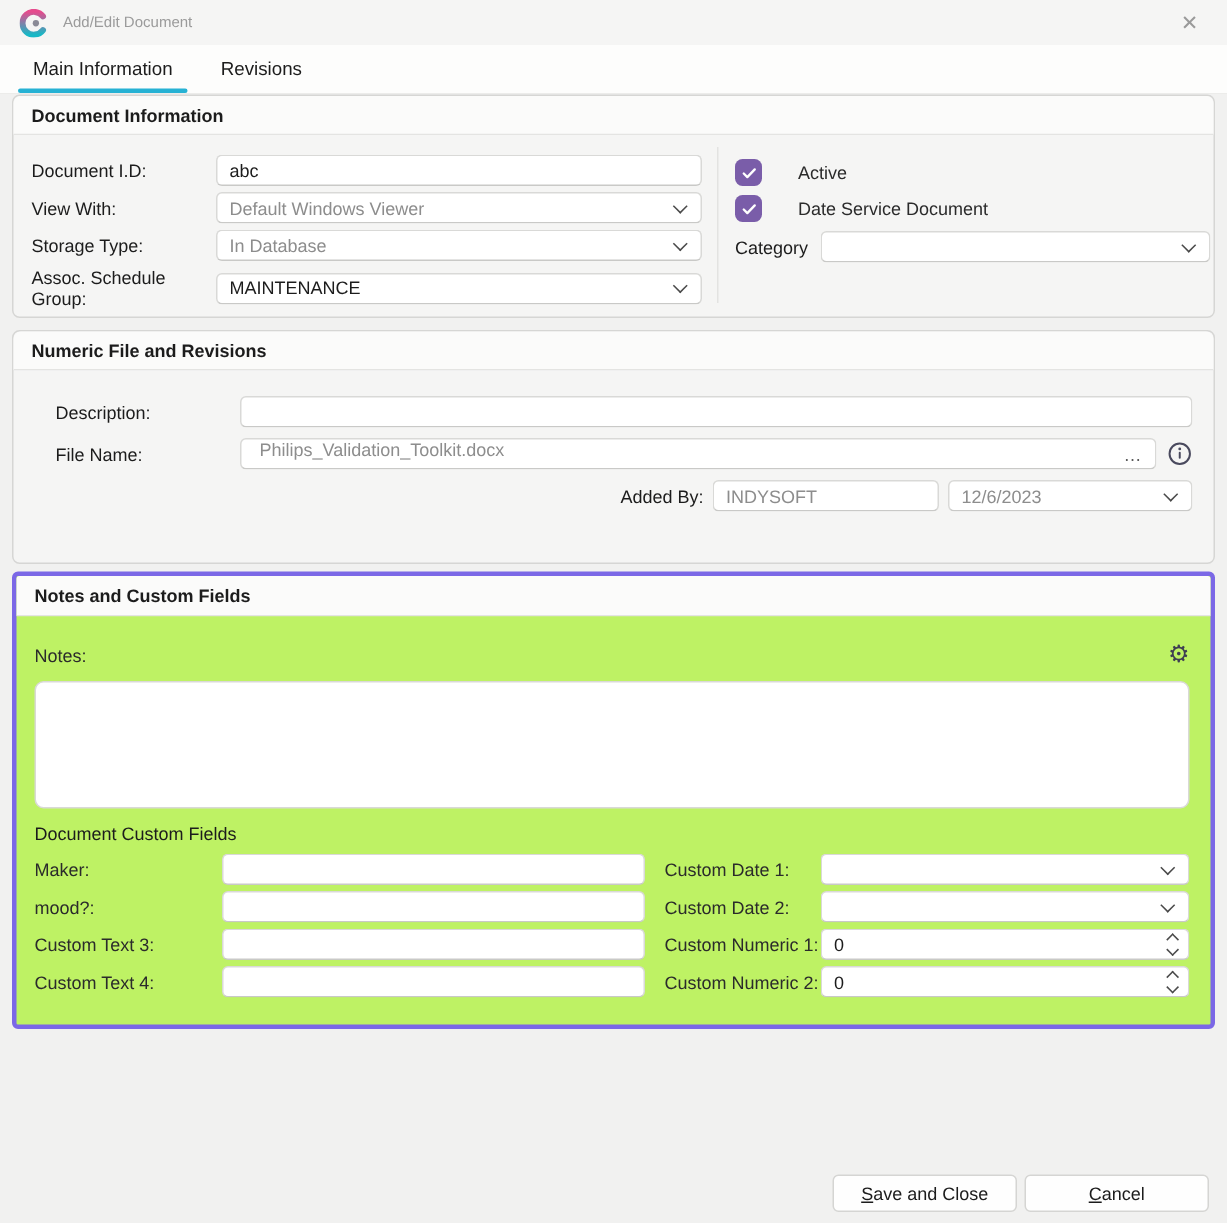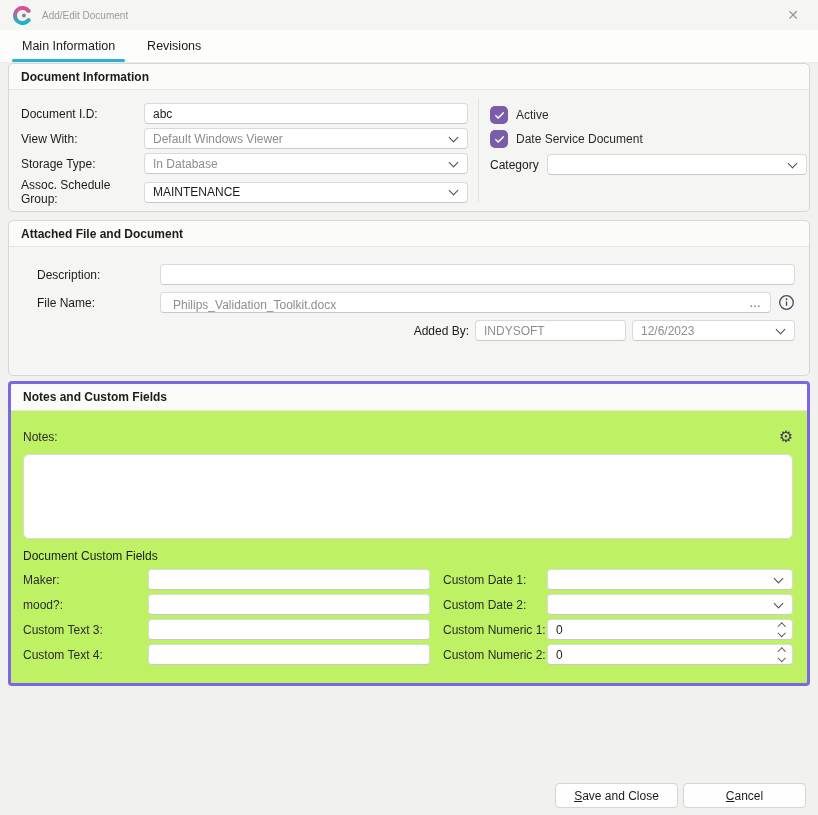--- a/index.html
+++ b/index.html
@@ -95,21 +95,21 @@
 
   
   .docinfo-body { display:flex; padding:13px 14px 0 12px; position:relative; }
   .docinfo-left { width:447px; flex:0 0 447px; }
   .docinfo-left .tbox, .docinfo-left .combo { width:324px; flex:0 0 324px; }
   .vdivider {
     position:absolute; left:469px; top:8px; bottom:8px;
     width:1px; background:#e3e3e1;
   }
   .docinfo-right { padding-left:22px; flex:1; }
-  .cbrow { display:flex; align-items:center; height:24px; }
+  .cbrow { display:flex; align-items:center; height:24px;gap:16px; }
   .checkbox {
     width:18px; height:18px; border-radius:5px; background:#7a5da9;
     display:flex; align-items:center; justify-content:center;
     margin-right:8px; cursor:pointer; flex:0 0 auto;
   }
   .checkbox svg { width:11px; height:11px; }
   .catrow { display:flex; align-items:center; margin-top:3px; }
   .catrow .flabel { width:auto; flex:0 0 auto; margin-right:8px; }
   .catrow .combo { width:260px; flex:0 0 260px; }
 
@@ -238,29 +238,29 @@
           <div class="combo">
             <span class="val"></span>
             <i class="chev"></i>
           </div>
         </div>
       </div>
     </div>
   </section>
 
   <section class="group" id="sec-attached">
-    <div class="group-header">Attached File and Document</div>
+    <div class="group-header">Numeric File and Revisions</div>
     <div class="attached-body">
       <div class="frow frow-gap">
         <span class="flabel">Description:</span>
         <input class="tbox wide" type="text" value="" style="">
       </div>
       <div class="frow frow-gap">
         <span class="flabel">File Name:</span>
-        <div class="tbox wide filebox graytext" style="display:flex;align-items:flex-end;padding-left:12px;">
+        <div class="tbox wide filebox graytext" style="display:flex;align-items:flex-start;padding-left:12px;">
           <span class="val">Philips_Validation_Toolkit.docx</span>
           <span class="browse-dots">…</span>
         </div>
         <span class="info-icon">
           <svg viewBox="0 0 18 18" width="17" height="17">
             <circle cx="9" cy="9" r="7.2" fill="none" stroke="#4a4a5e" stroke-width="1.4"></circle>
             <circle cx="9" cy="5.6" r="1" fill="#4a4a5e"></circle>
             <rect x="8.3" y="7.6" width="1.4" height="5" rx="0.7" fill="#4a4a5e"></rect>
           </svg>
         </span>

